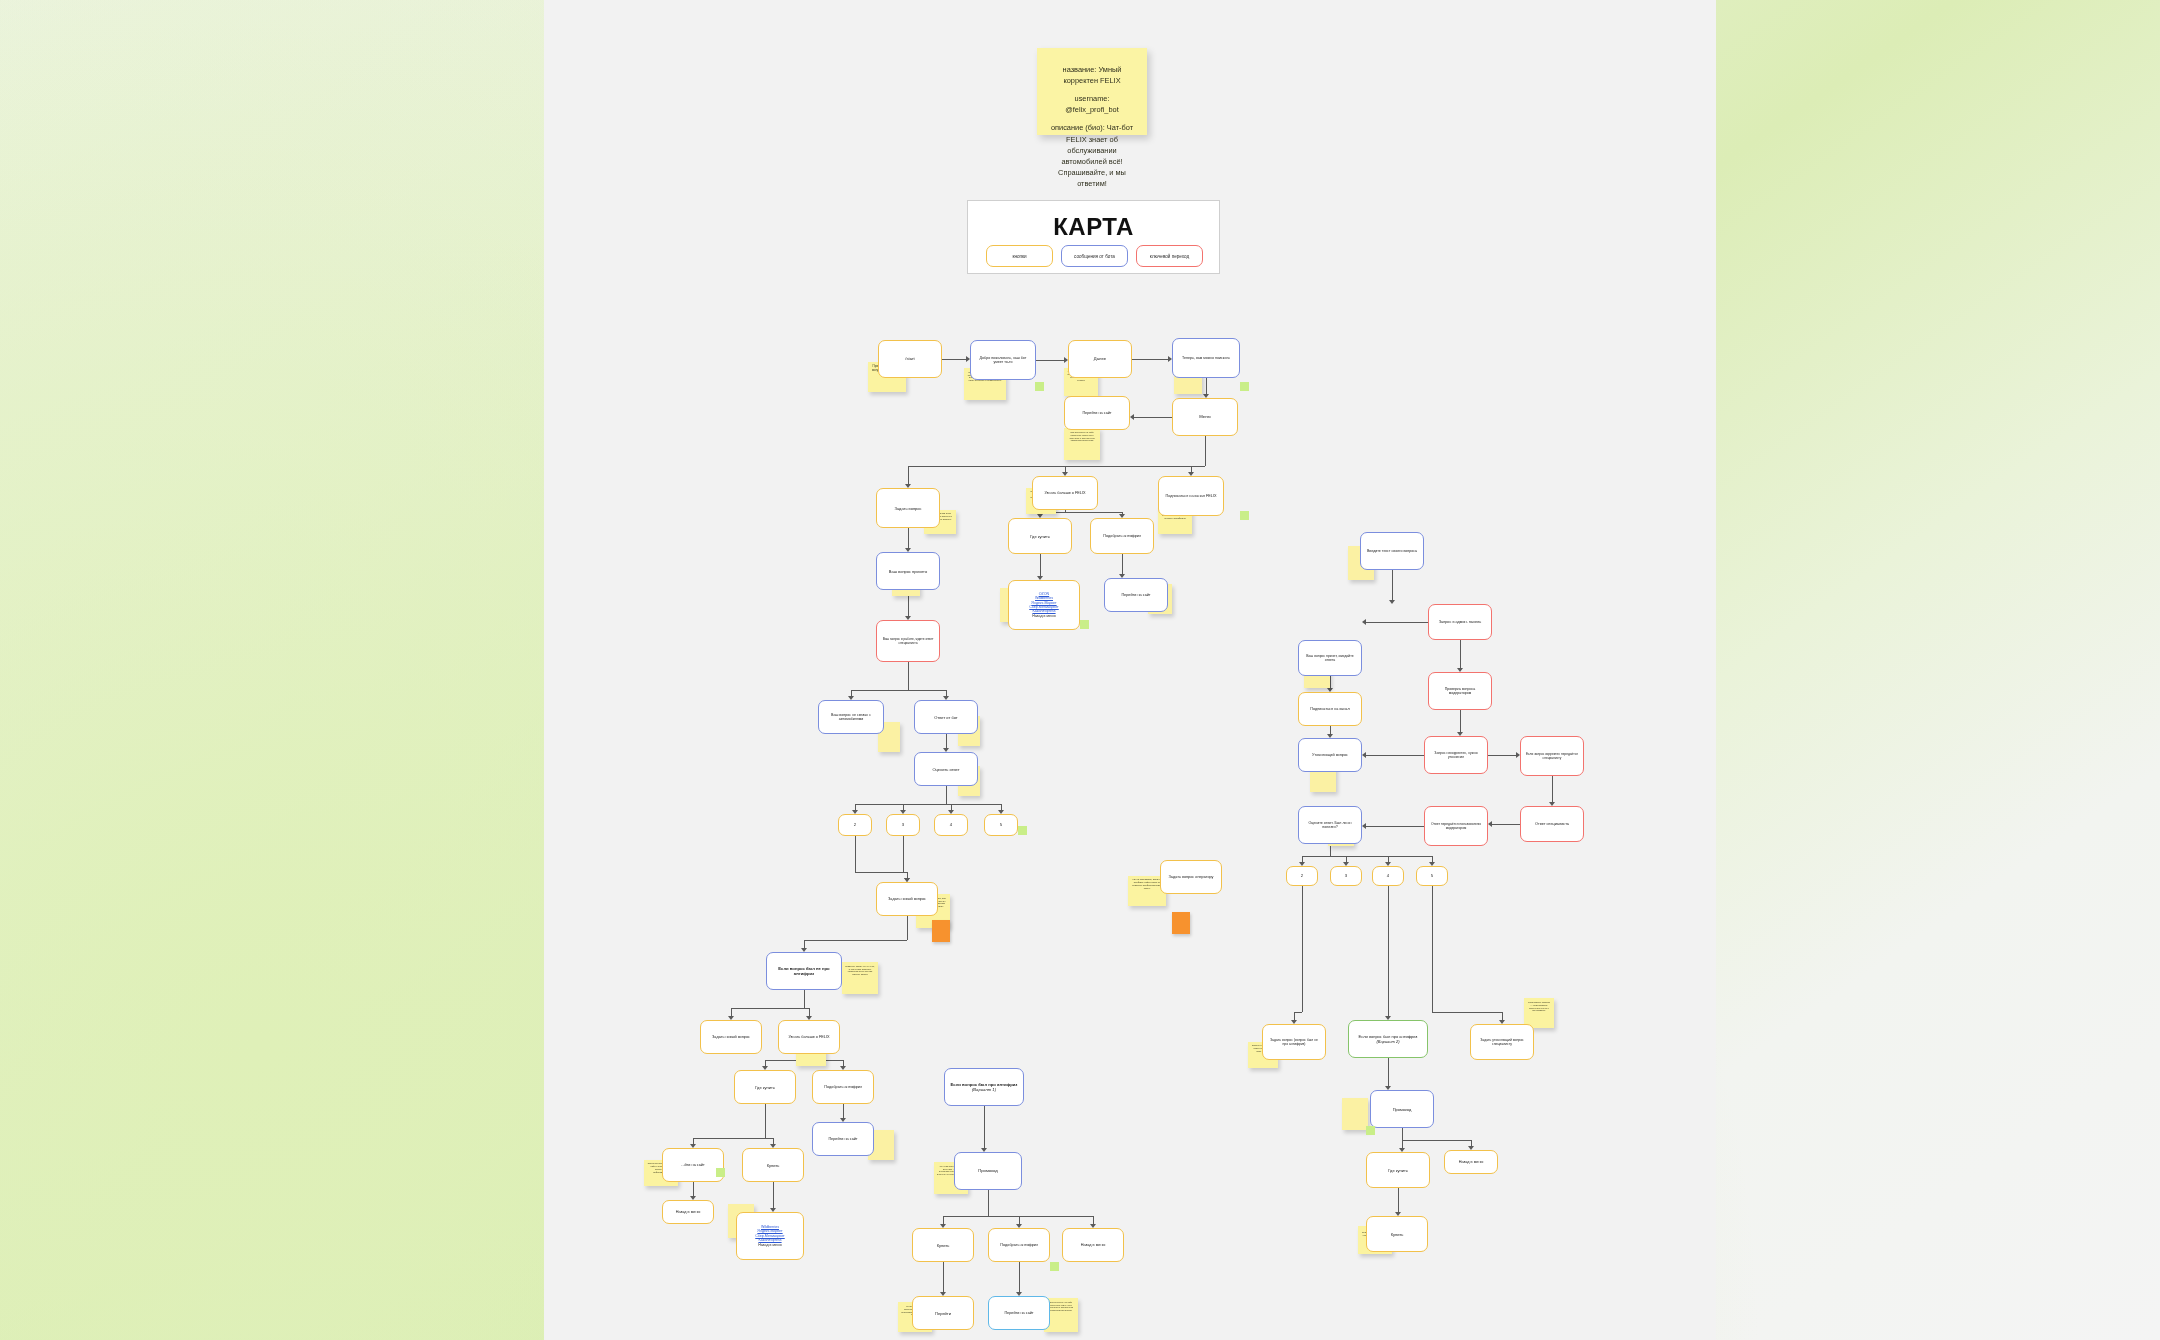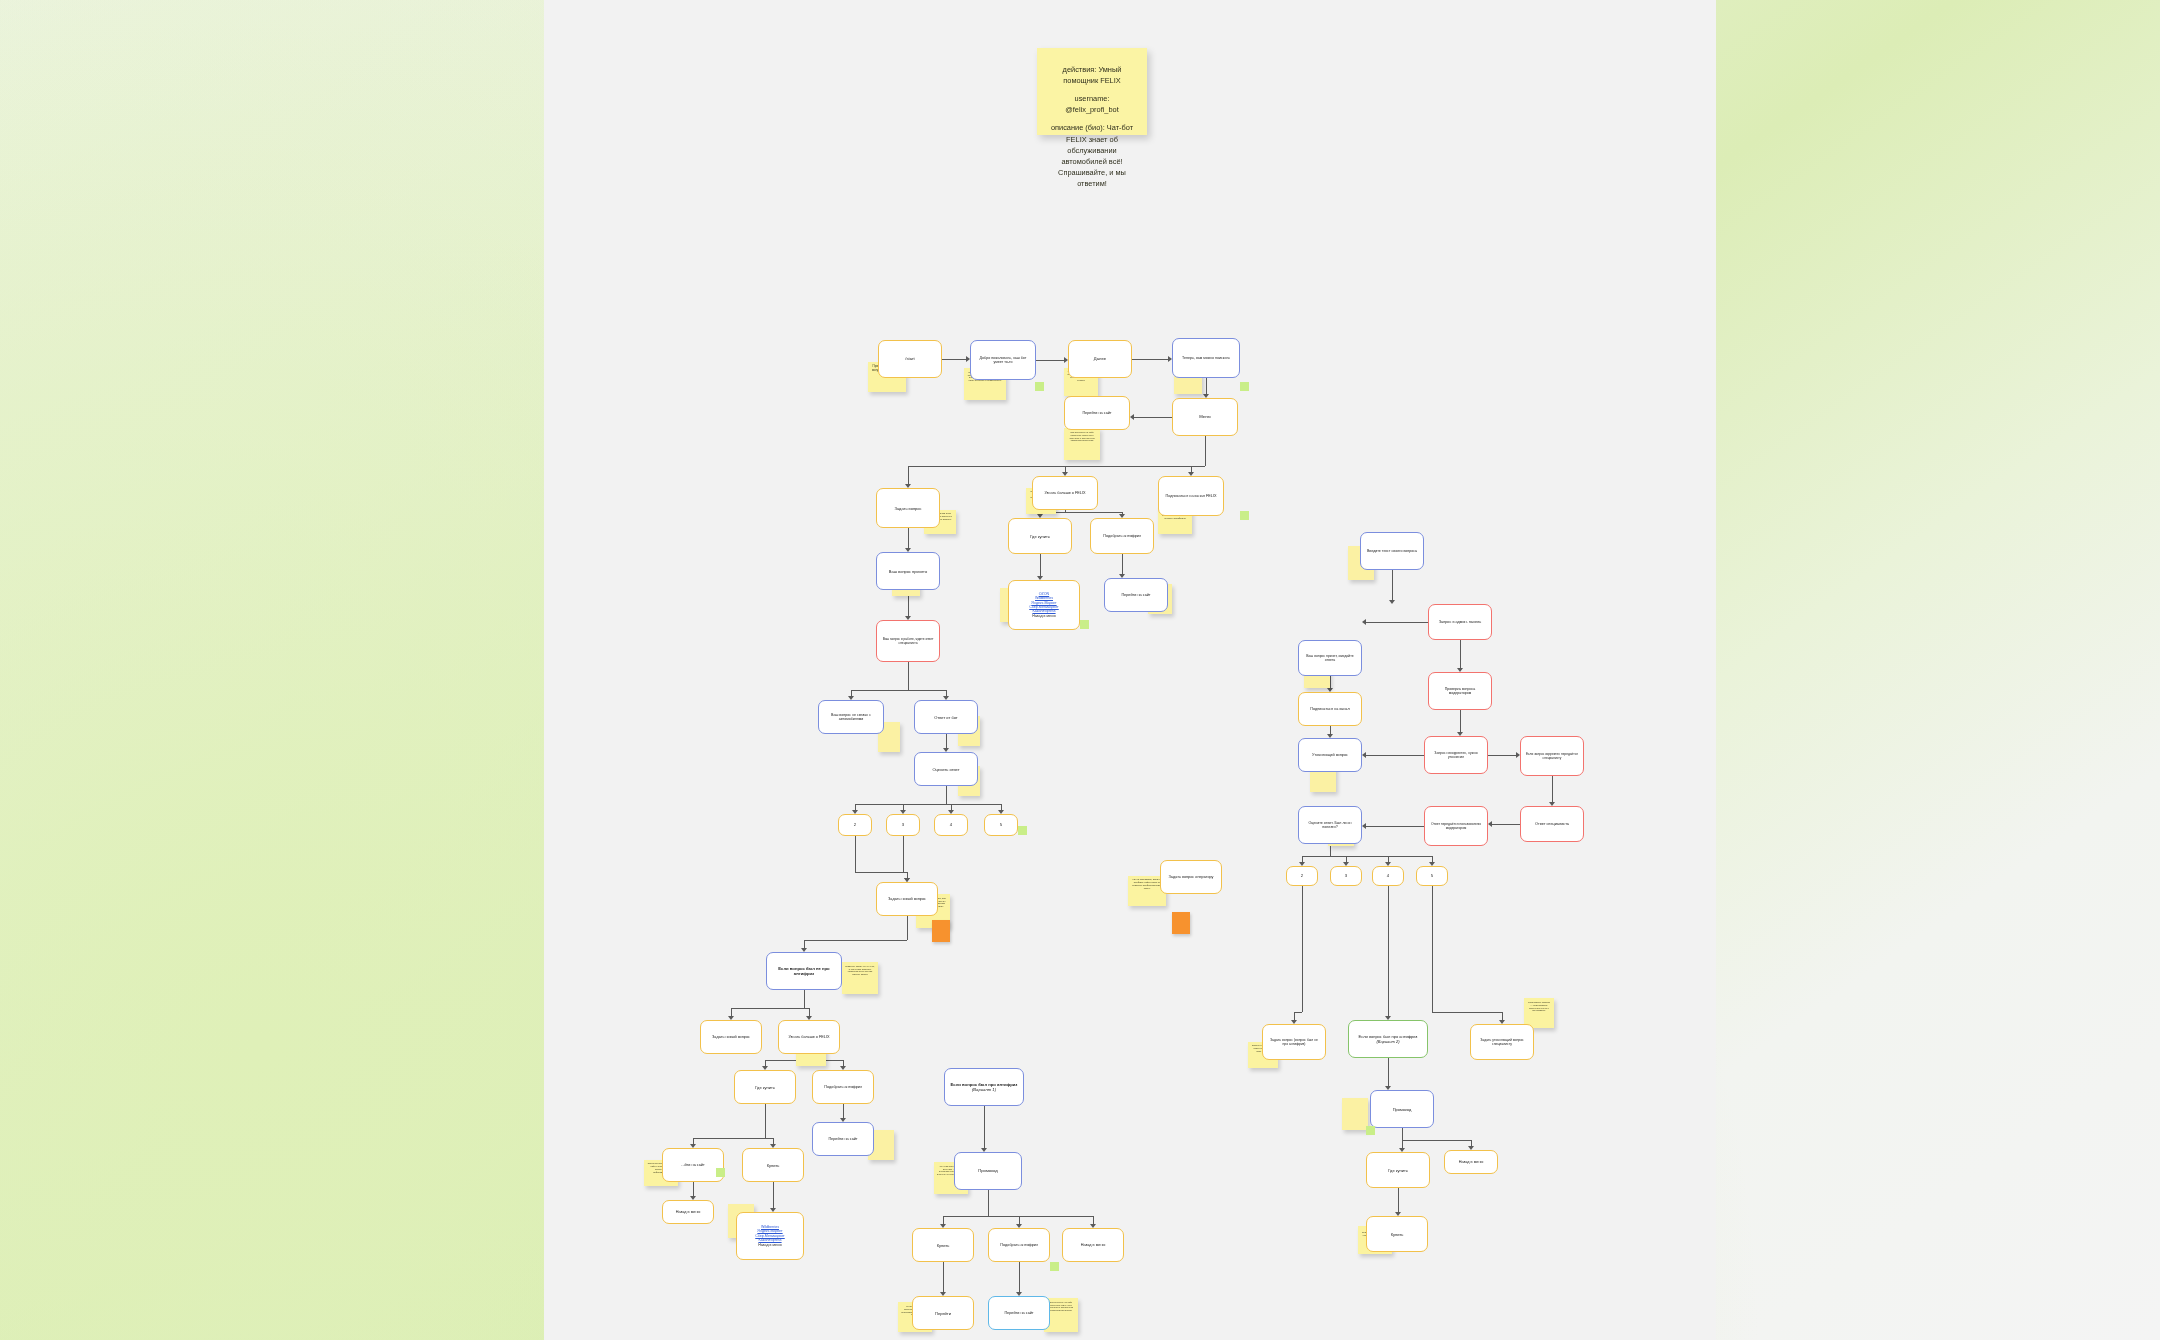--- a/index.html
+++ b/index.html
@@ -73,27 +73,39 @@
          border-right:4.5px solid #5a5a5a;}
 </style>
 </head>
 <body>
 
 <div id="stage">
 
   <div class="board"></div>
 
   <div class="bigsticky" style="left:1037px;top:48px;width:110px;height:87px;">
-    <div>действия: Умный помощник FELIX</div>
+    <div>название: Умный корректен FELIX</div>
     <div style="height:7px"></div>
     <div>username: @felix_profi_bot</div>
     <div style="height:7px"></div>
     <div>описание (био): Чат-бот FELIX знает об обслуживании автомобилей всё! Спрашивайте, и мы ответим!</div>
   </div>
 
+  <div class="legend" style="left:967px;top:200px;width:253px;height:74px;">
+    <div class="legend-title" style="top:12px;">КАРТА</div>
+    <div class="legend-box" style="left:18px;top:44px;width:67px;height:22px;">
+      <span>кнопки</span>
+    </div>
+    <div class="legend-box blue" style="left:93px;top:44px;width:67px;height:22px;">
+      <span>сообщения от бота</span>
+    </div>
+    <div class="legend-box red" style="left:168px;top:44px;width:67px;height:22px;">
+      <span>ключевой переход</span>
+    </div>
+  </div>
 
   <div id="edges">
       <div class="ln lh" style="left: 942px; top: 359px; width: 24px; height: 1.1px;"></div>
       <div class="arw r" style="left: 966px; top: 356px;"></div>
       <div class="ln lh" style="left: 1036px; top: 360px; width: 28px; height: 1.1px;"></div>
       <div class="arw r" style="left: 1064px; top: 357px;"></div>
       <div class="ln lh" style="left: 1132px; top: 359px; width: 36px; height: 1.1px;"></div>
       <div class="arw r" style="left: 1168px; top: 356px;"></div>
       <div class="ln lv" style="left: 1206px; top: 378px; width: 1.1px; height: 16px;"></div>
       <div class="arw d" style="left: 1203px; top: 394px;"></div>

